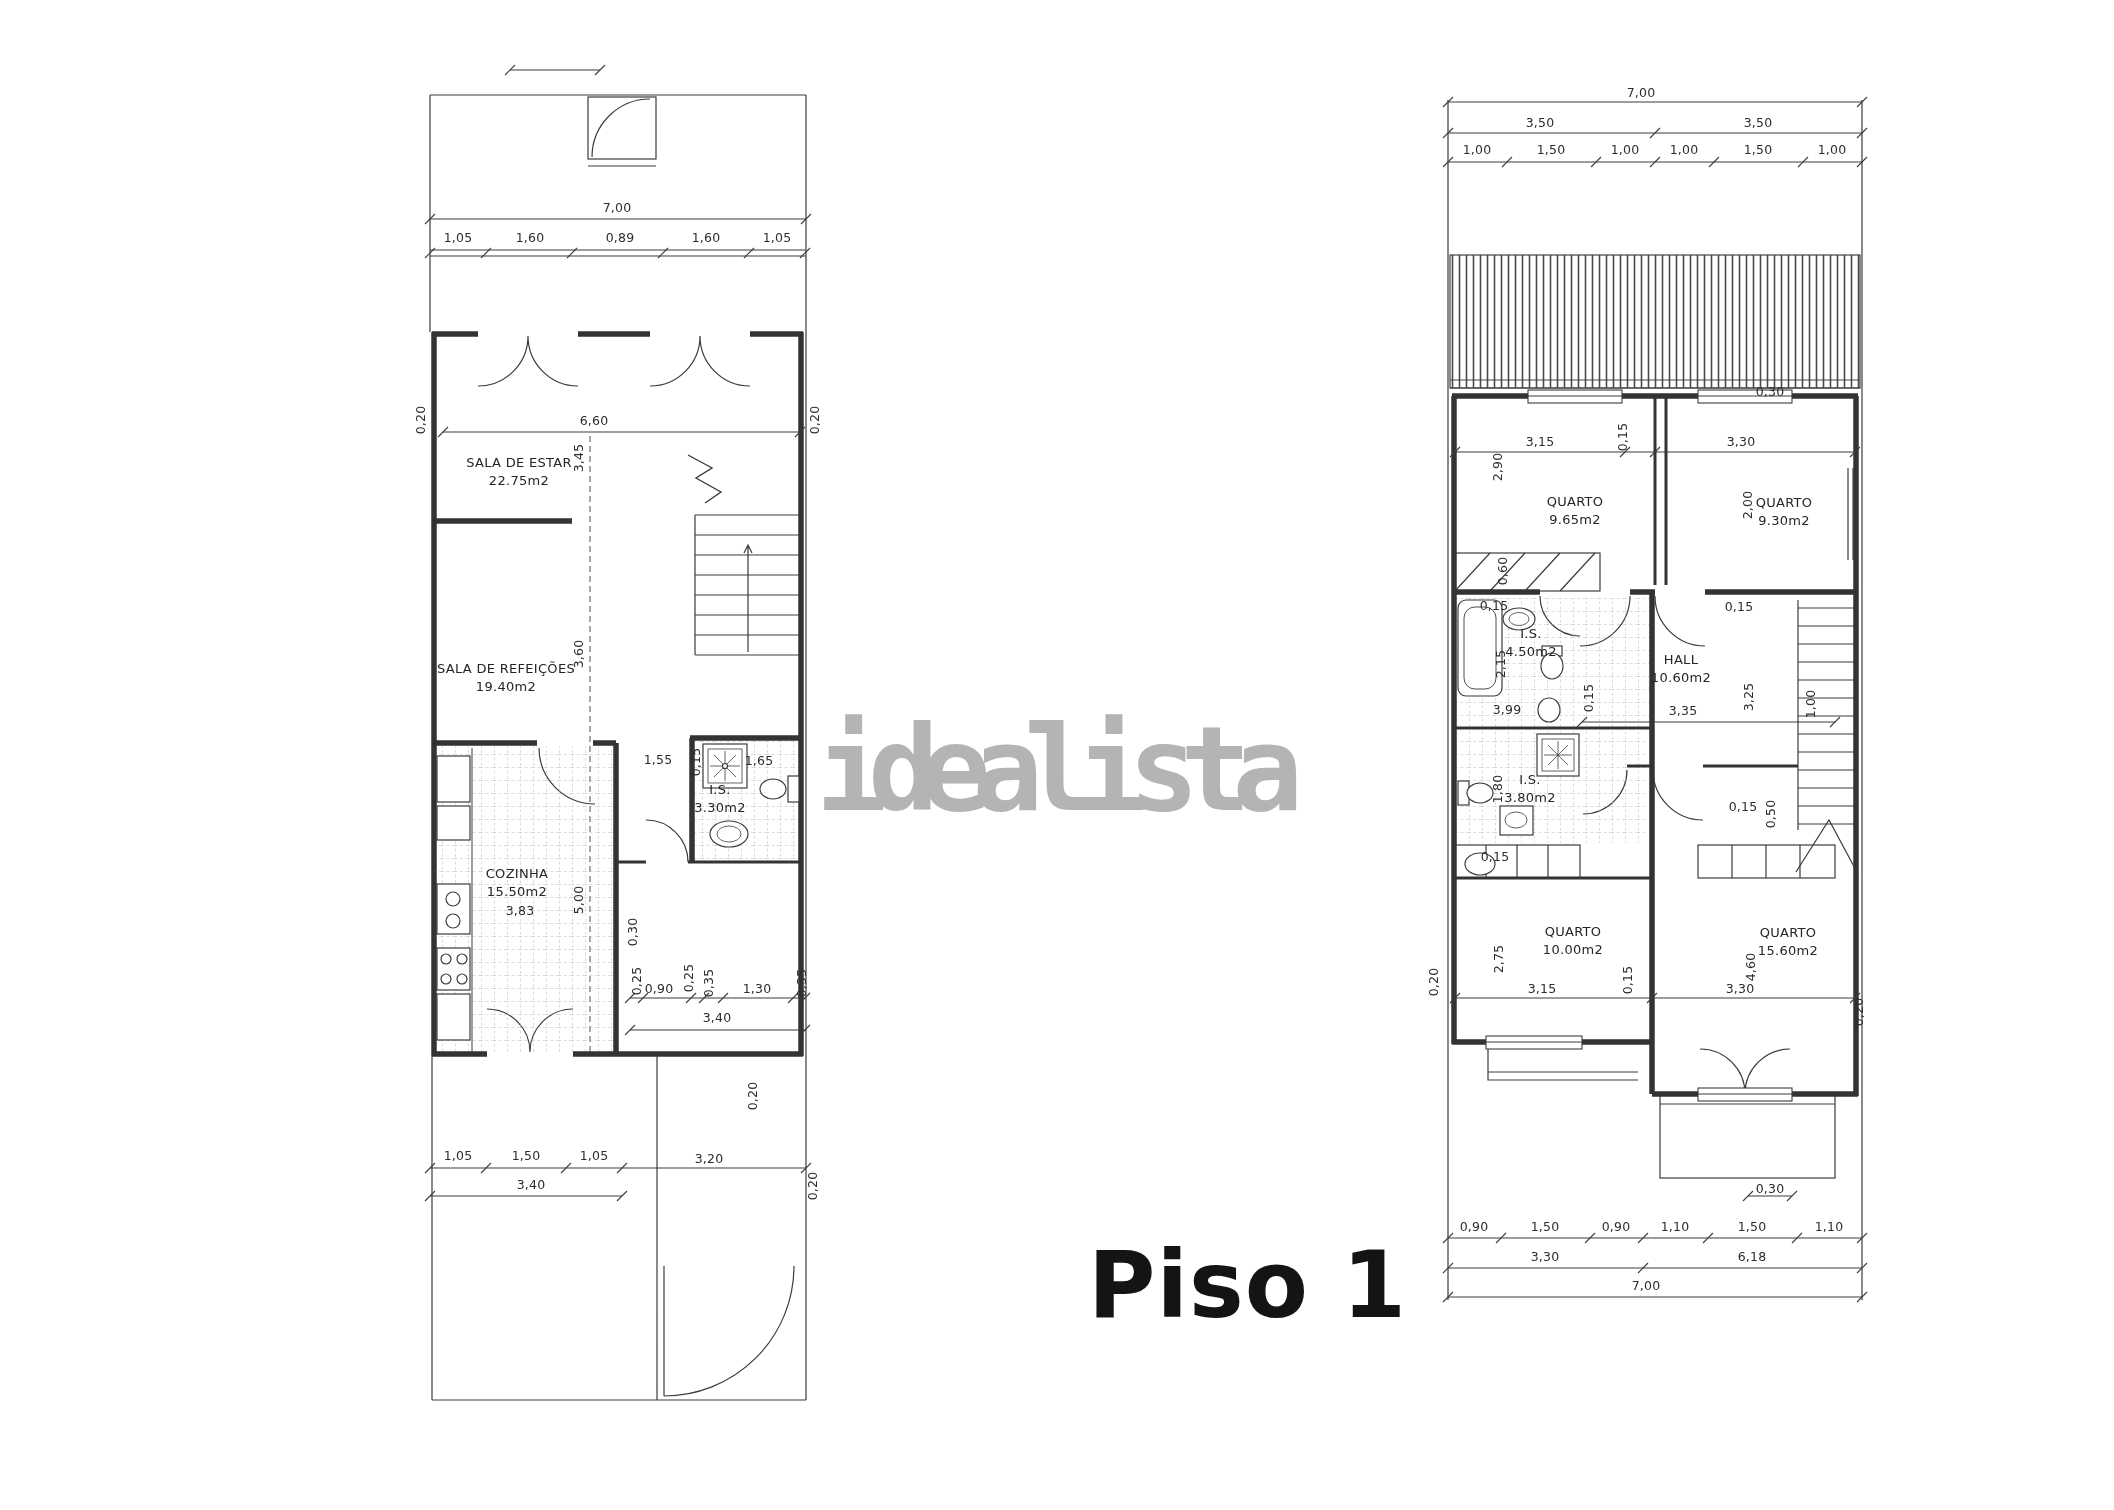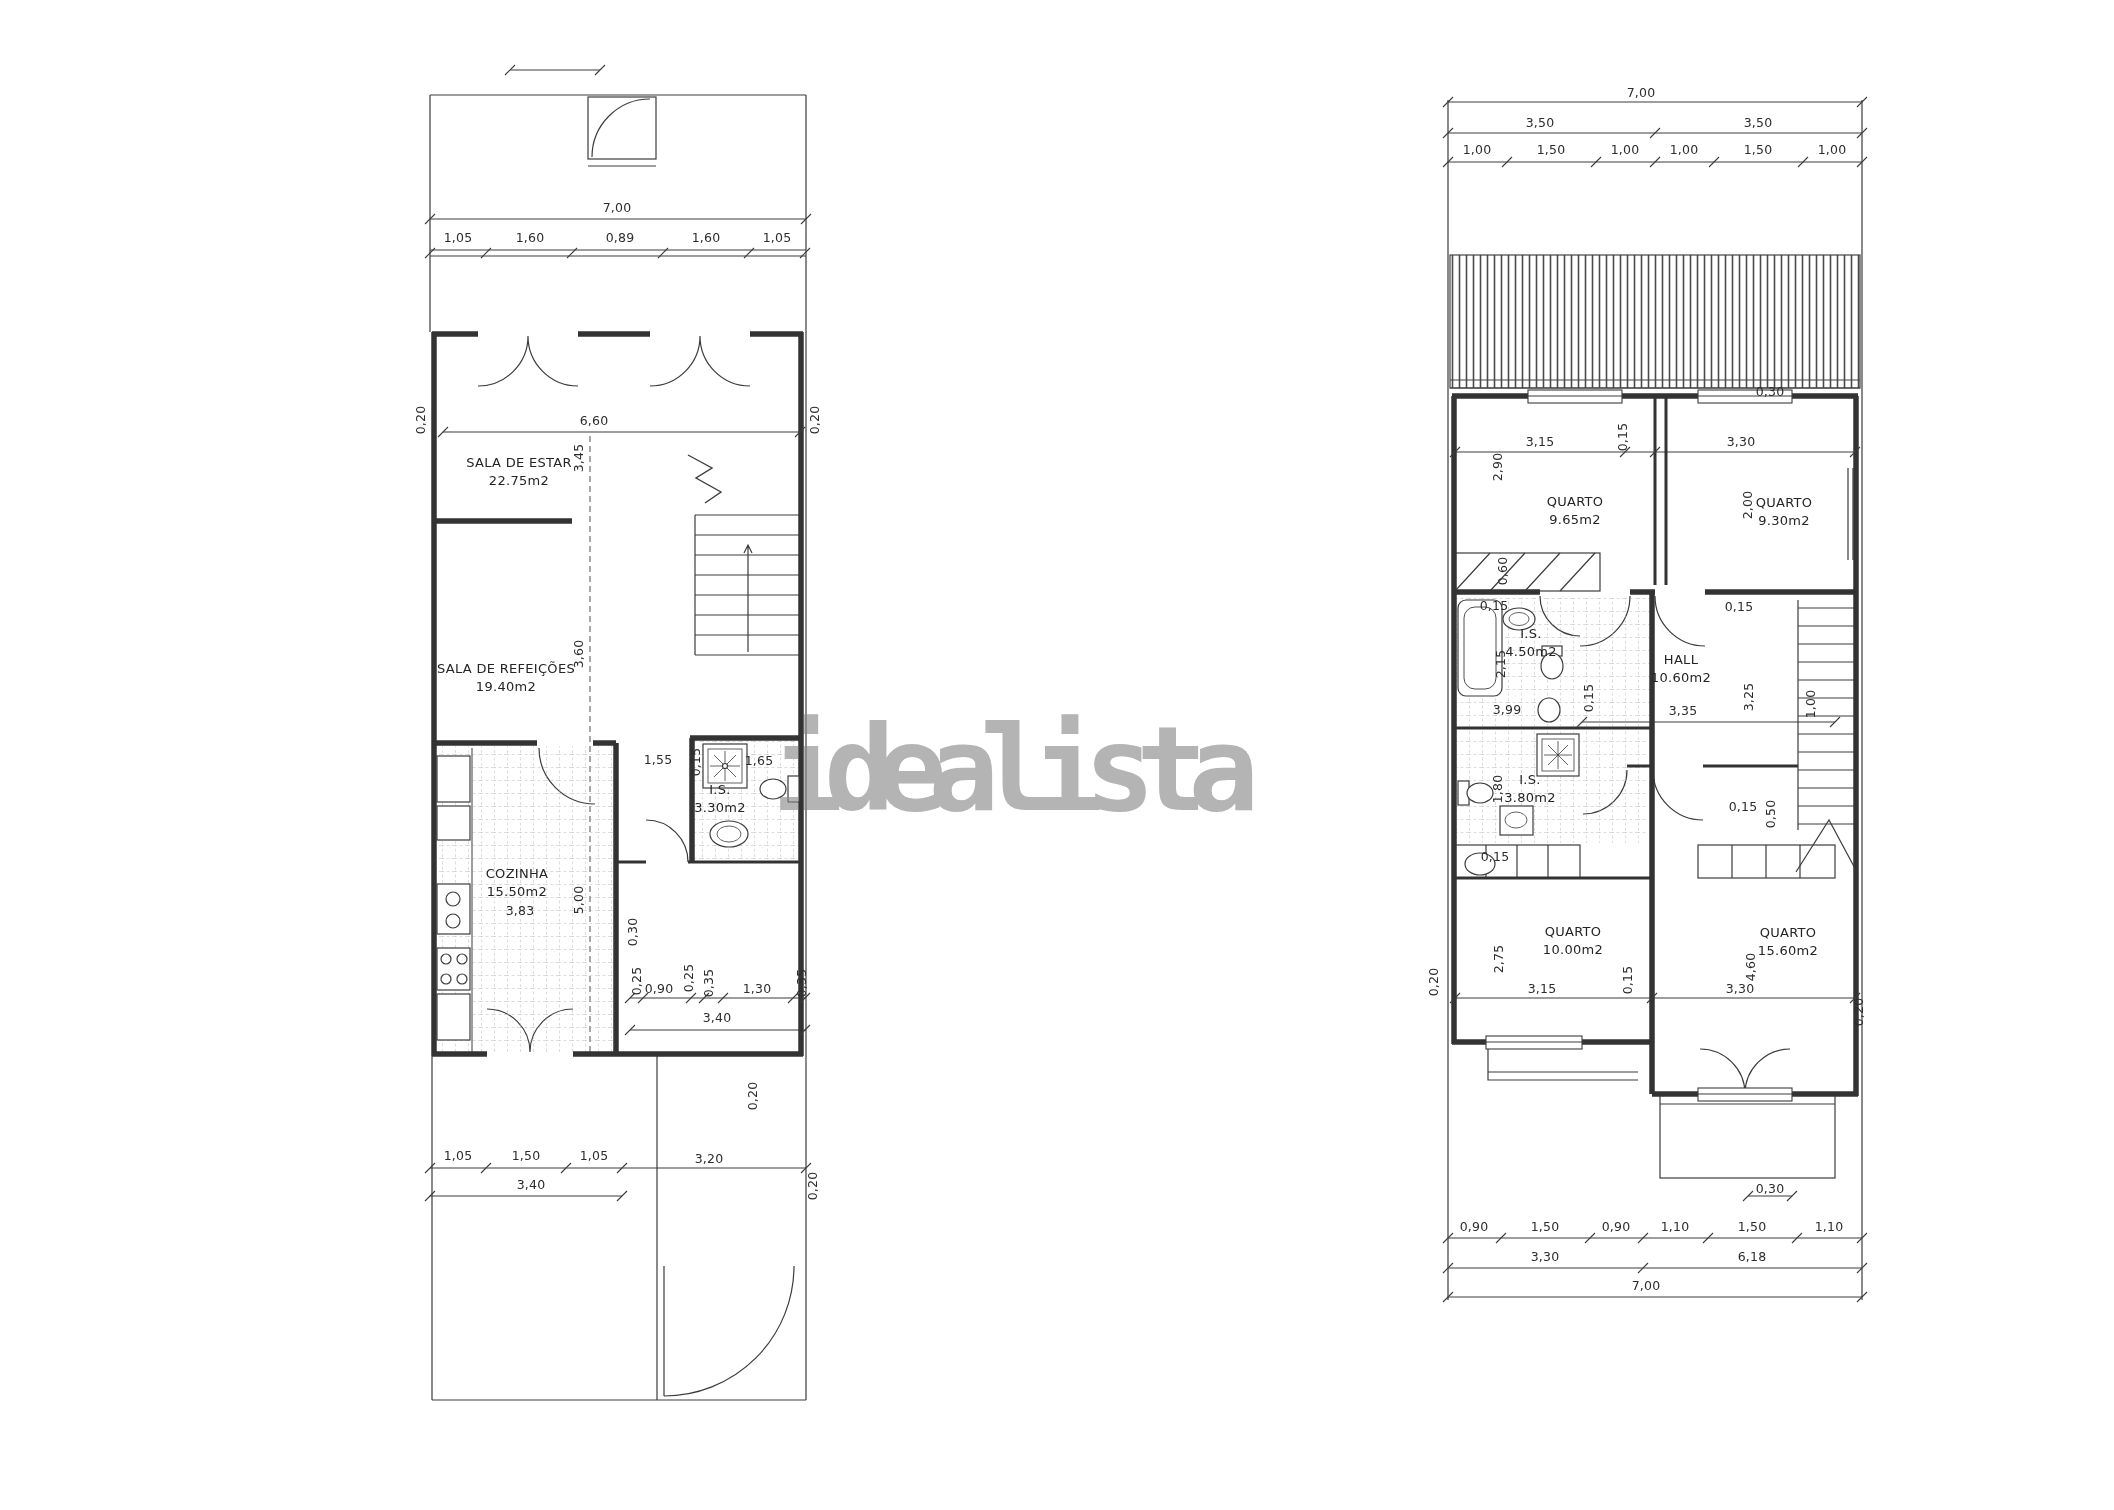--- a/index.html
+++ b/index.html
@@ -9,21 +9,21 @@
   svg.plan path,svg.plan rect,svg.plan line,svg.plan ellipse,svg.plan circle{vector-effect:none;}
   .dim{position:absolute;transform:translate(-50%,-50%);font-size:12.5px;line-height:13px;
        color:#2d2d2d;white-space:nowrap;letter-spacing:.2px;}
   .dim.rot{transform:translate(-50%,-50%) rotate(-90deg);}
   .room{position:absolute;transform:translate(-50%,-50%);text-align:center;font-size:13px;
         line-height:18px;color:#252525;white-space:nowrap;letter-spacing:.3px;}
   .ptitle{position:absolute;font-size:92px;font-weight:600;color:#141414;letter-spacing:1px;
           font-family:"DejaVu Sans",sans-serif;}
   .watermark{position:absolute;font-family:"DejaVu Sans Mono",monospace;font-weight:bold;
              font-size:118px;letter-spacing:-19px;color:#b4b4b4;mix-blend-mode:darken;
-             white-space:nowrap;}
+             white-space:nowrap;margin-left:44px;}
 </style>
 </head>
 <body>
 
 <div class="canvas">
 
   <svg class="plan" style="left:385px;top:60px" width="440" height="1360" viewBox="385 60 440 1360">
     <defs>
       <pattern id="tile0" width="13" height="13" patternUnits="userSpaceOnUse">
         <path d="M13 0H0V13" fill="none" stroke="#aaaaaa" stroke-width="0.8" stroke-dasharray="3 2.5"></path>
@@ -324,15 +324,16 @@
   <div class="dim" style="left:1474px;top:1226px">0,90</div>
   <div class="dim" style="left:1545px;top:1226px">1,50</div>
   <div class="dim" style="left:1616px;top:1226px">0,90</div>
   <div class="dim" style="left:1675px;top:1226px">1,10</div>
   <div class="dim" style="left:1752px;top:1226px">1,50</div>
   <div class="dim" style="left:1829px;top:1226px">1,10</div>
   <div class="dim" style="left:1545px;top:1256px">3,30</div>
   <div class="dim" style="left:1752px;top:1256px">6,18</div>
   <div class="dim" style="left:1646px;top:1285px">7,00</div>
 
+  <div class="ptitle" style="left:1088px;top:1232px">Piso 1</div>
   <div class="watermark" style="left:772px;top:700px">idealista</div>
 
 </div>
 
 </body></html>

